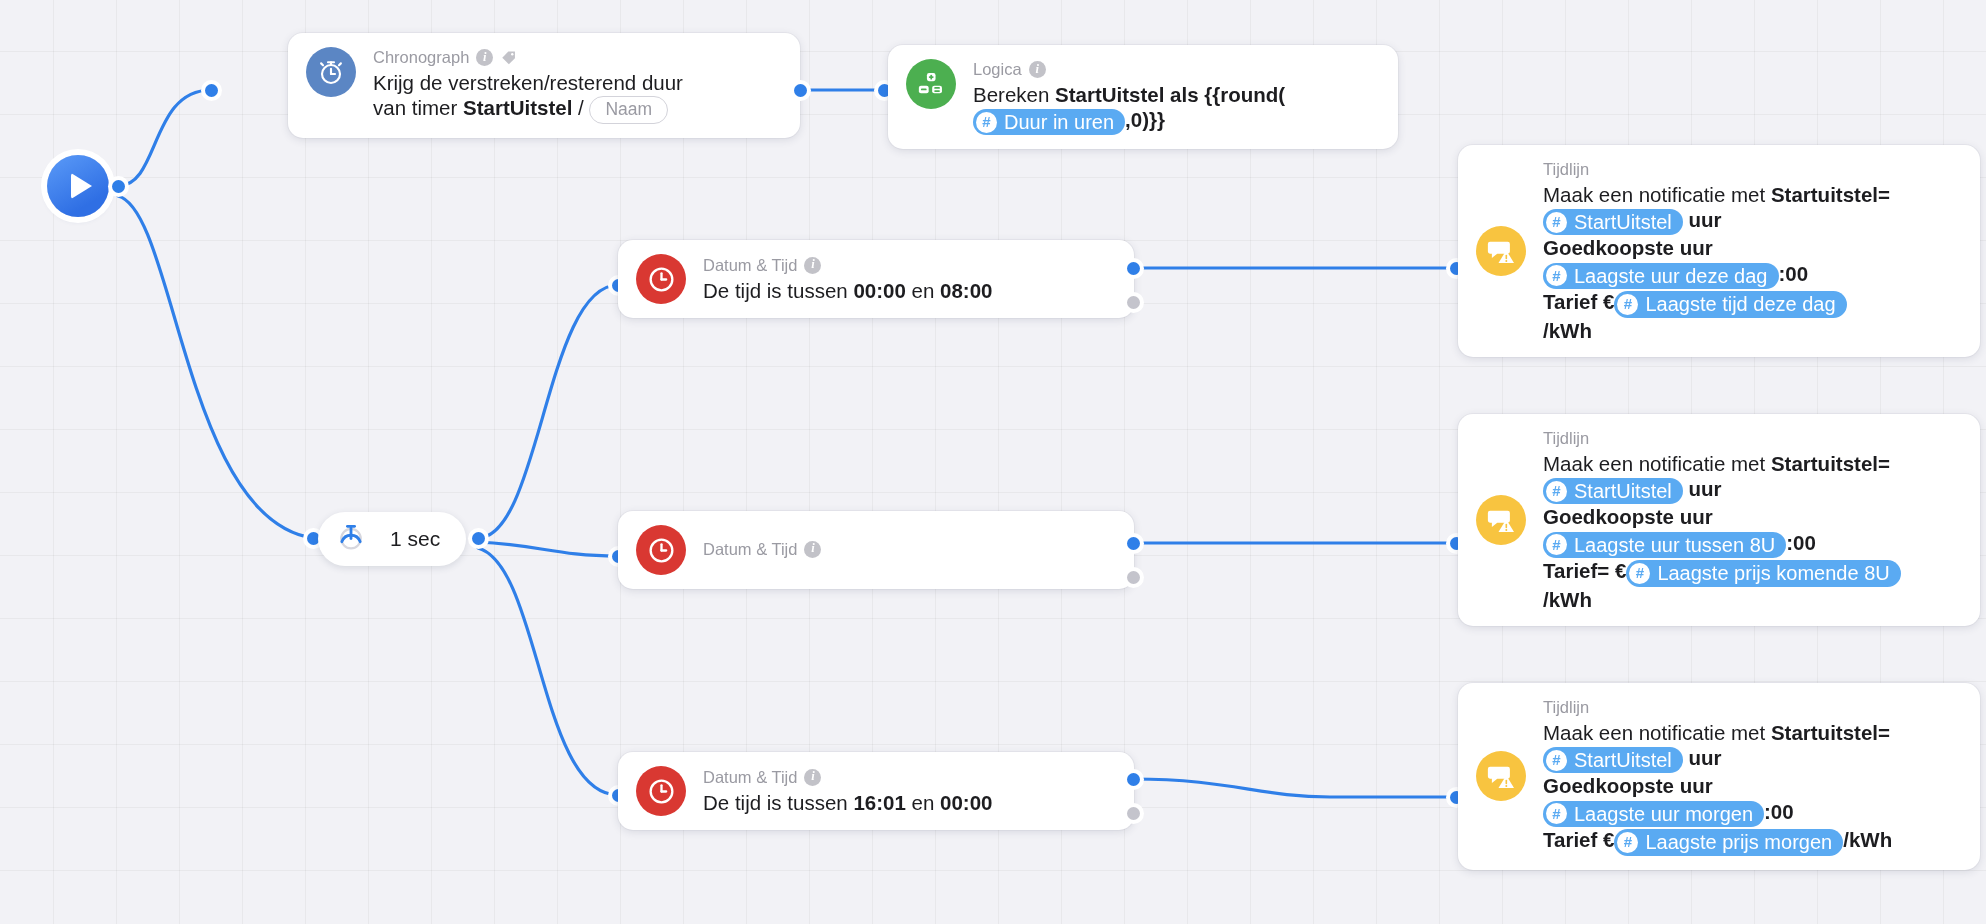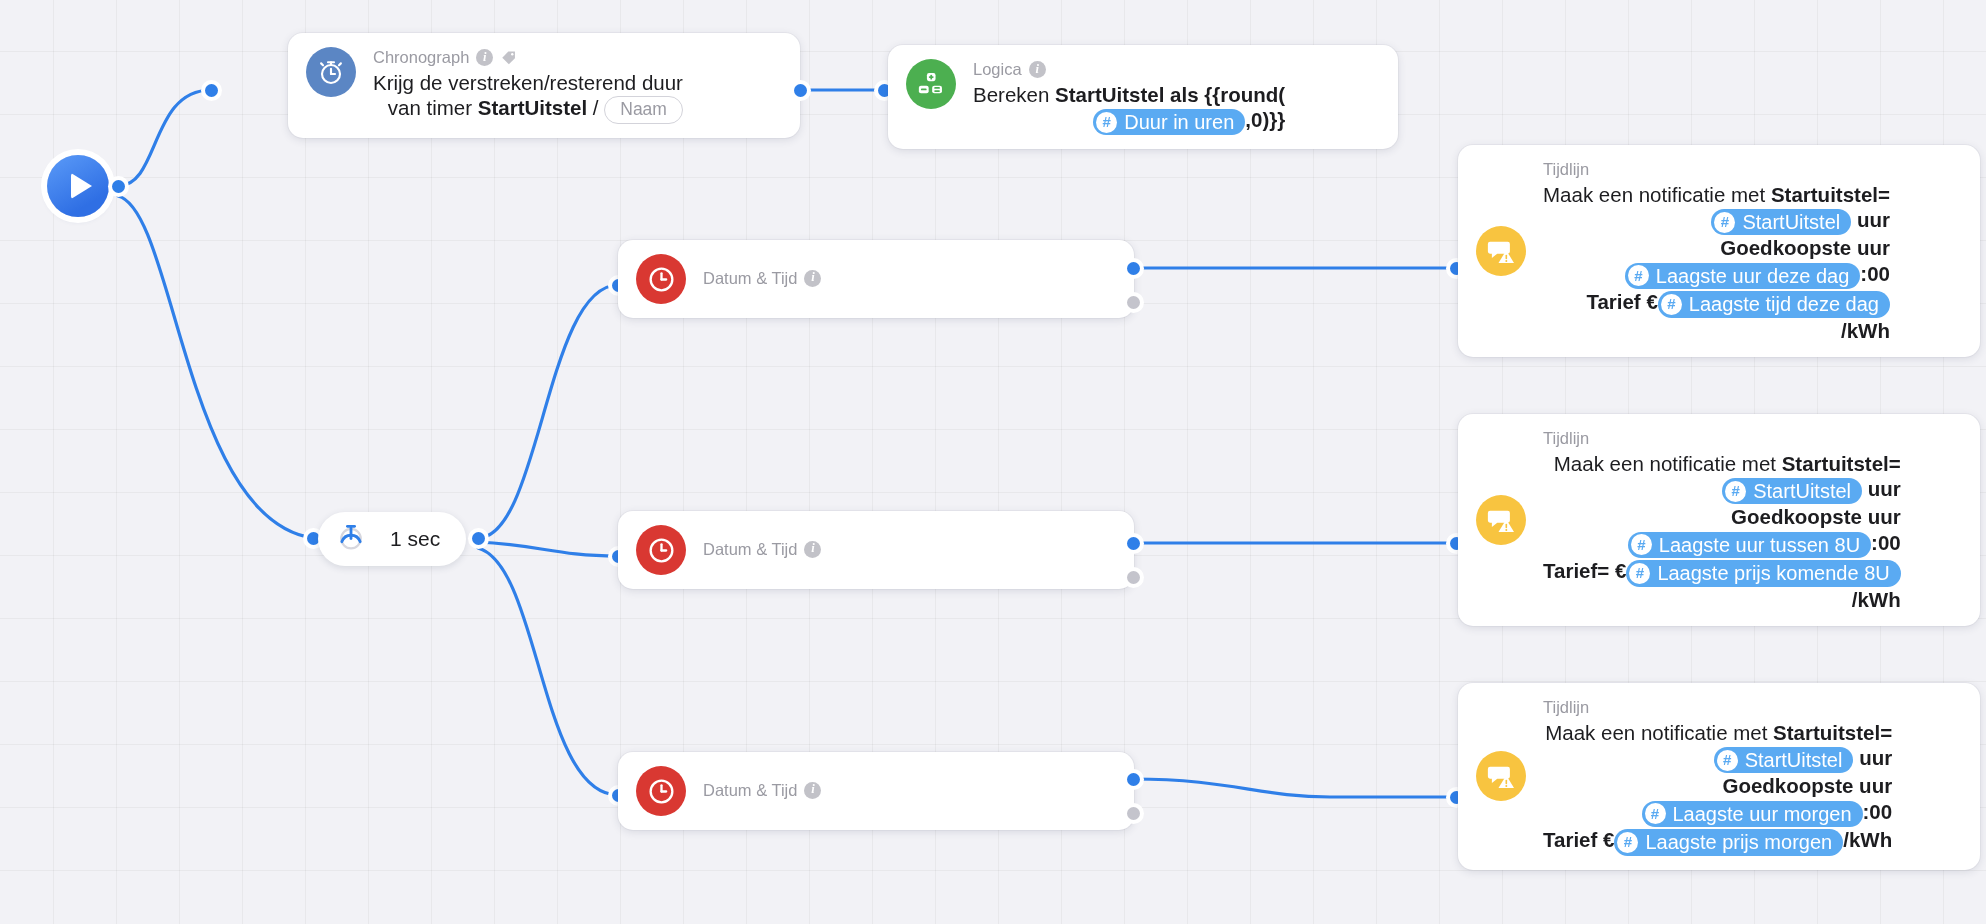--- a/index.html
+++ b/index.html
@@ -10,21 +10,20 @@
   }
   #canvas {
     position: relative;
     width: 1986px; height: 924px;
     background-color: #f2f2f6;
     background-image:
       linear-gradient(to right, rgba(0,0,0,0.045) 1px, transparent 1px),
       linear-gradient(to bottom, rgba(0,0,0,0.045) 1px, transparent 1px);
     background-size: 63px 63px;
     background-position: -10px -12px;
-    text-align: right;
   }
   #wires { position: absolute; inset: 0; width: 1986px; height: 924px; pointer-events: none; }
 
   
   .start-node {
     position: absolute;
     width: 62px; height: 62px;
     border-radius: 50%;
     background: linear-gradient(150deg, #5b9bf8 0%, #2f6fe4 75%);
     box-shadow: 0 0 0 6px #ffffff, 0 2px 7px rgba(40,70,130,0.28);
@@ -257,20 +256,23 @@
         <circle cx="12" cy="12" r="8.4"></circle>
         <path d="M12 12 V7.2"></path>
           <path d="M12 12 h3.6"></path>
       </svg>
     </span>
     <div class="card-body">
       <div class="card-kicker">
         <span>Datum &amp; Tijd</span>
         <span class="info-dot">i</span>
       </div>
+      <div class="card-text">
+        <span>De tijd is tussen </span><b>00:00</b><span> en </span><b>08:00</b>
+      </div>
     </div>
   </div>
   <span class="port" style="left:1127px; top:262px;"></span>
   <span class="port inactive" style="left:1127px; top:296px;"></span>
 
   <span class="port" style="left:612px; top:550px;"></span>
   <div class="card" style="left:618px; top:511px; width:516px;">
     <span class="node-icon icon-clock">
       <svg width="31" height="31" viewBox="0 0 24 24" fill="none" stroke="#ffffff" stroke-width="1.8" stroke-linecap="round">
         <circle cx="12" cy="12" r="8.4"></circle>
@@ -294,20 +296,23 @@
       <svg width="31" height="31" viewBox="0 0 24 24" fill="none" stroke="#ffffff" stroke-width="1.8" stroke-linecap="round">
         <circle cx="12" cy="12" r="8.4"></circle>
         <path d="M12 12 V7.2"></path>
           <path d="M12 12 h3.6"></path>
       </svg>
     </span>
     <div class="card-body">
       <div class="card-kicker">
         <span>Datum &amp; Tijd</span>
         <span class="info-dot">i</span>
+      </div>
+      <div class="card-text">
+        <span>De tijd is tussen </span><b>16:01</b><span> en </span><b>00:00</b>
       </div>
     </div>
   </div>
   <span class="port" style="left:1127px; top:773px;"></span>
   <span class="port inactive" style="left:1127px; top:807px;"></span>
 
   <span class="port" style="left:1450px; top:262px;"></span>
   <div class="card" style="left:1458px; top:145px; width:522px;">
     <span class="node-icon icon-notify">
       <svg width="30" height="30" viewBox="0 0 24 24" fill="#ffffff">

